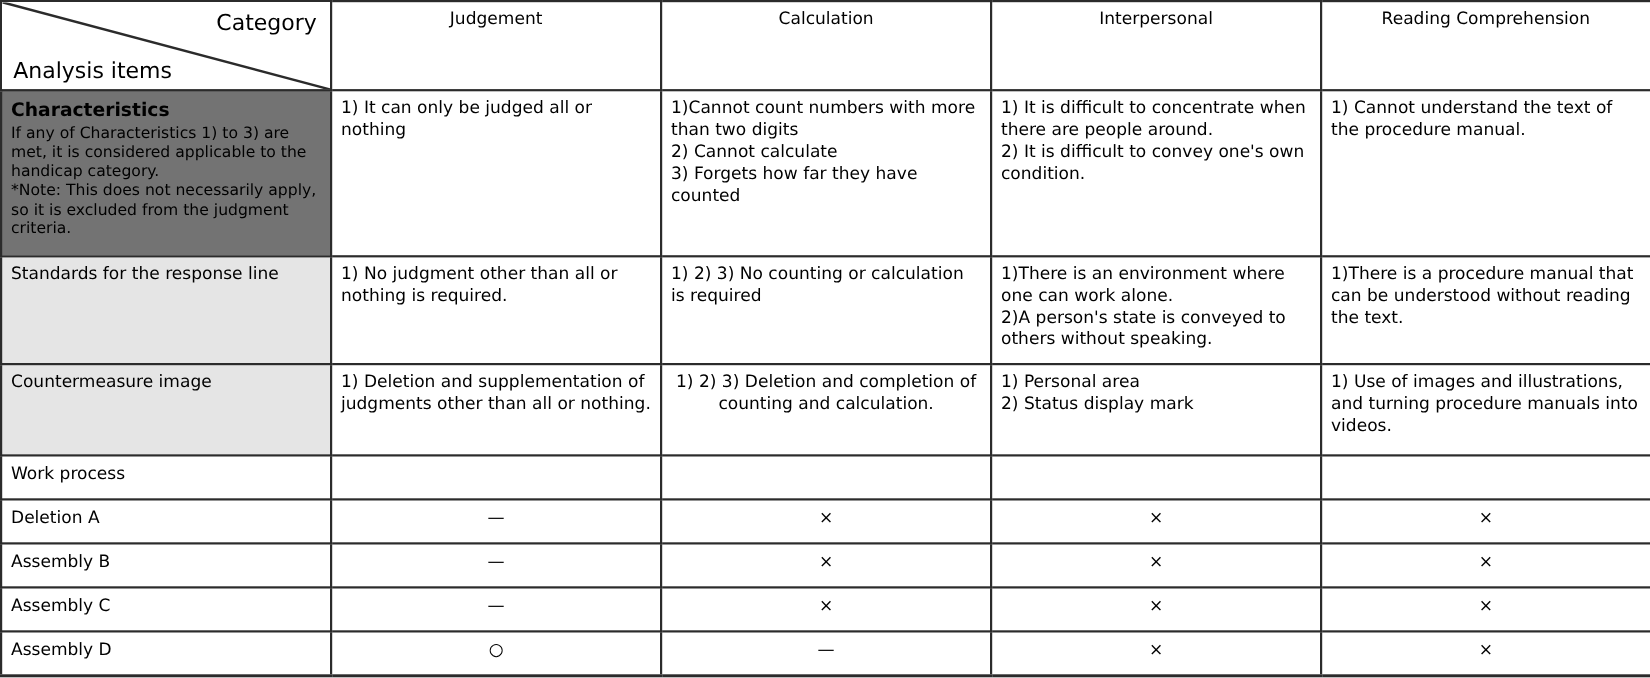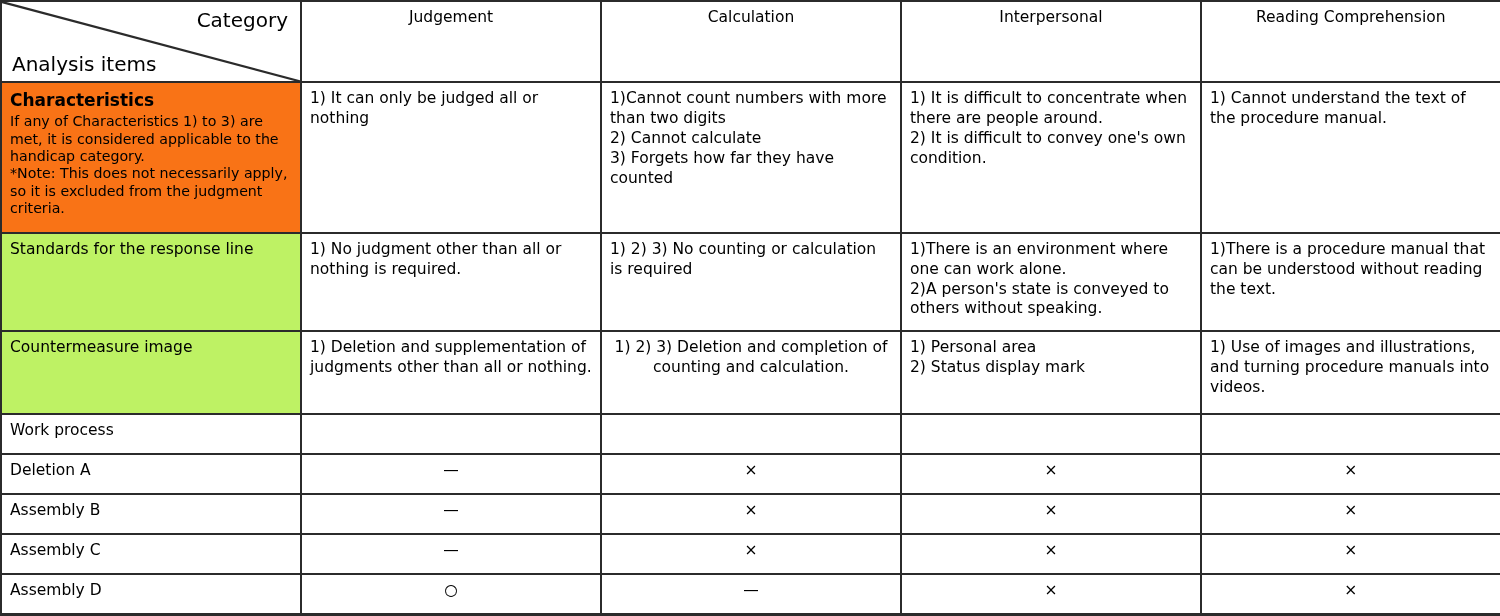--- a/index.html
+++ b/index.html
@@ -97,25 +97,25 @@
   td.cathead.last { border-right: 3px solid #2b2b2b; }
 
   
   td.side {
     vertical-align: middle;
     font-size: 15px;
     border-left: 3px solid #2b2b2b;
     padding: 6px 10px;
   }
   td.side.cyan {
-    background: #f97316;
+    background: #737373;
     vertical-align: top;
     padding-top: 7px;
   }
-  td.side.pink { background: #bef264; }
+  td.side.pink { background: #e5e5e5; }
   td.side.plain { font-size: 15.5px; }
 
   .side-title {
     font-weight: bold;
     font-size: 17px;
     display: block;
     margin-bottom: 1px;
   }
   .side-body {
     display: block;

